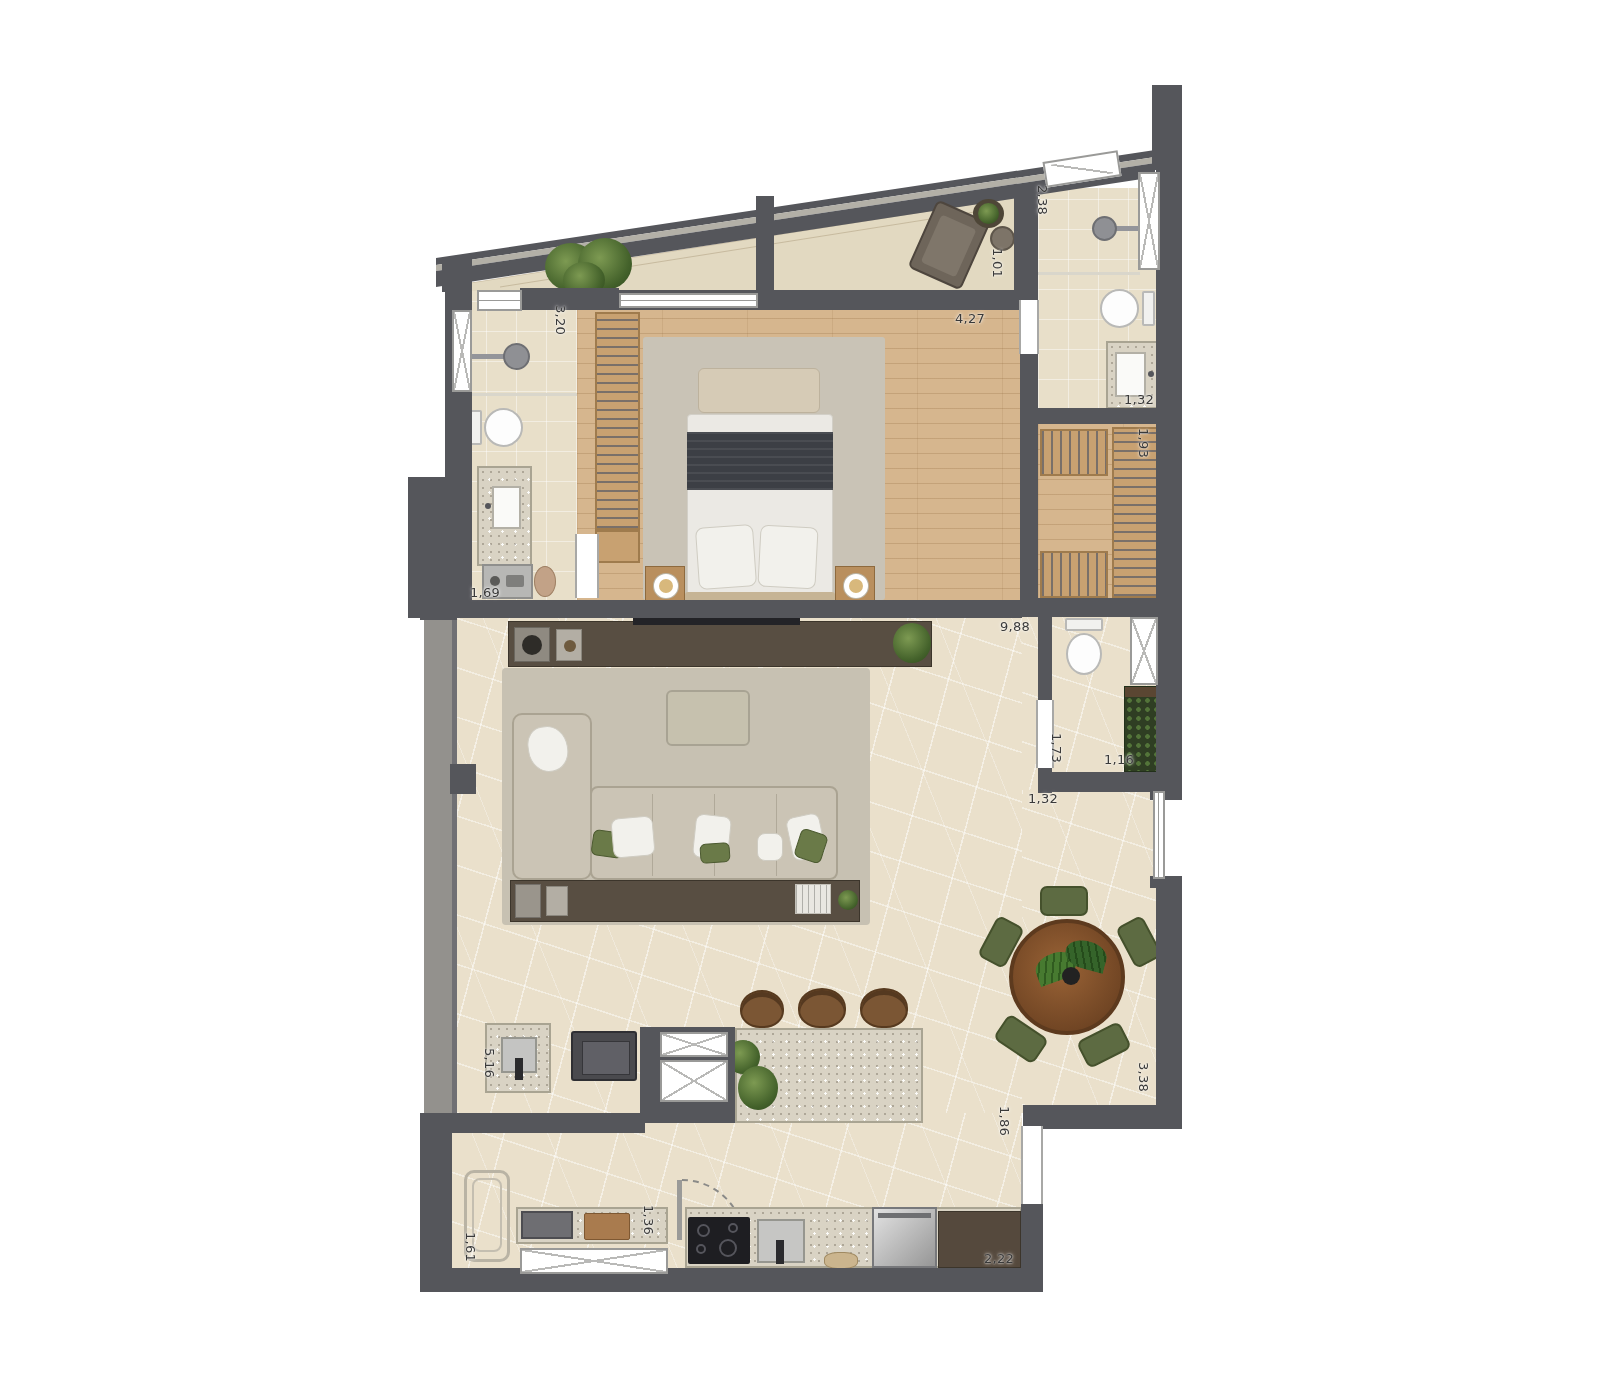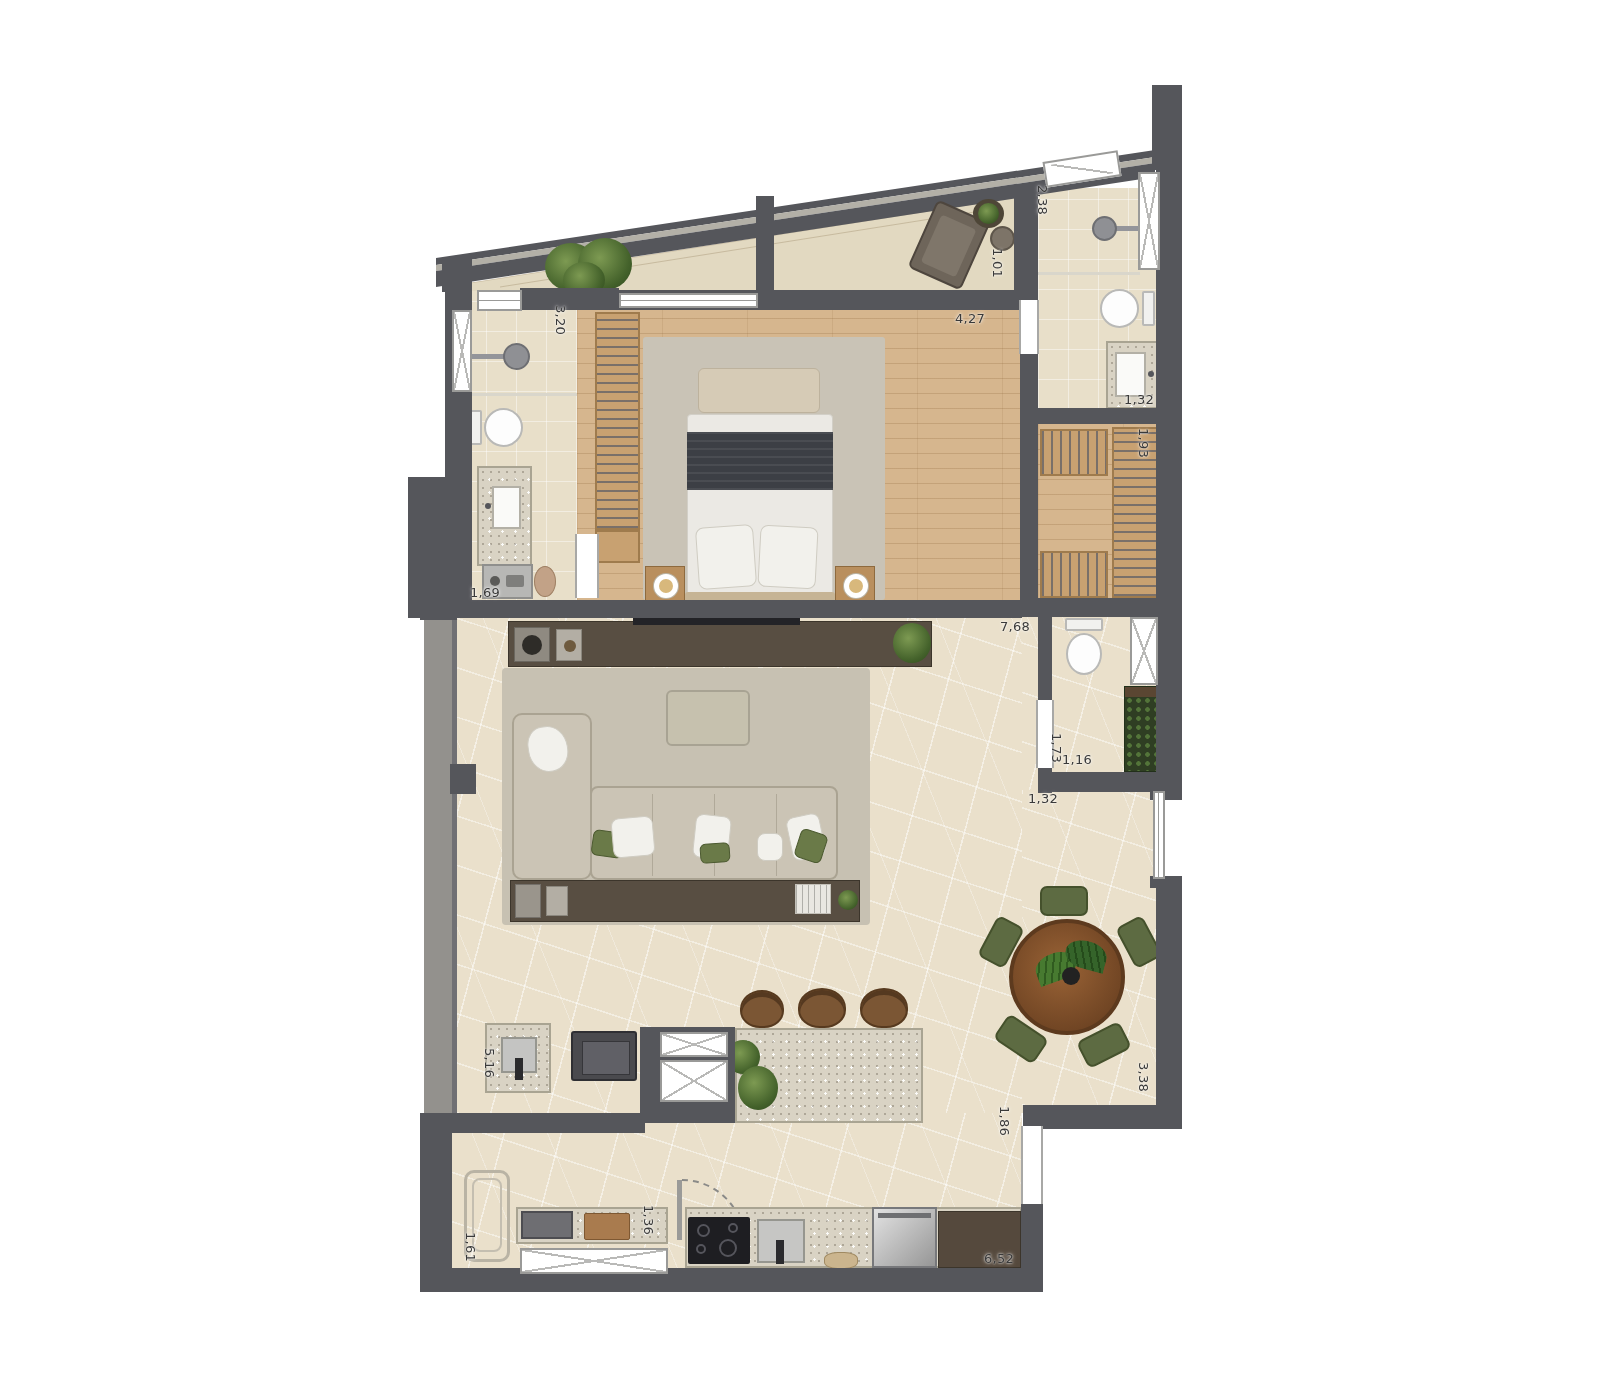--- a/index.html
+++ b/index.html
@@ -271,24 +271,24 @@
   <div class="gapv" style="left:1019px;top:300px;width:20px;height:54px"></div>
   <div class="gapv" style="left:1036px;top:700px;width:18px;height:68px"></div>
 
   <span class="dim v" style="left:553px;top:305px">3,20</span>
   <span class="dim v" style="left:1035px;top:185px">2,38</span>
   <span class="dim v" style="left:990px;top:248px">1,01</span>
   <span class="dim" style="left:955px;top:312px">4,27</span>
   <span class="dim" style="left:1124px;top:393px">1,32</span>
   <span class="dim v" style="left:1136px;top:428px">1,93</span>
   <span class="dim" style="left:470px;top:586px">1,69</span>
-  <span class="dim" style="left:1000px;top:620px">7,68</span>
+  <span class="dim" style="left:1000px;top:620px">9,88</span>
   <span class="dim v" style="left:1049px;top:733px">1,73</span>
-  <span class="dim" style="left:1062px;top:753px">1,16</span>
+  <span class="dim" style="left:1104px;top:753px">1,16</span>
   <span class="dim" style="left:1028px;top:792px">1,32</span>
   <span class="dim v" style="left:482px;top:1048px">5,16</span>
   <span class="dim v" style="left:463px;top:1232px">1,61</span>
   <span class="dim v" style="left:641px;top:1205px">1,36</span>
-  <span class="dim" style="left:984px;top:1252px">6,52</span>
+  <span class="dim" style="left:984px;top:1252px">2,22</span>
   <span class="dim v" style="left:997px;top:1106px">1,86</span>
   <span class="dim v" style="left:1136px;top:1062px">3,38</span>
 
 </div>
 
 </body></html>

